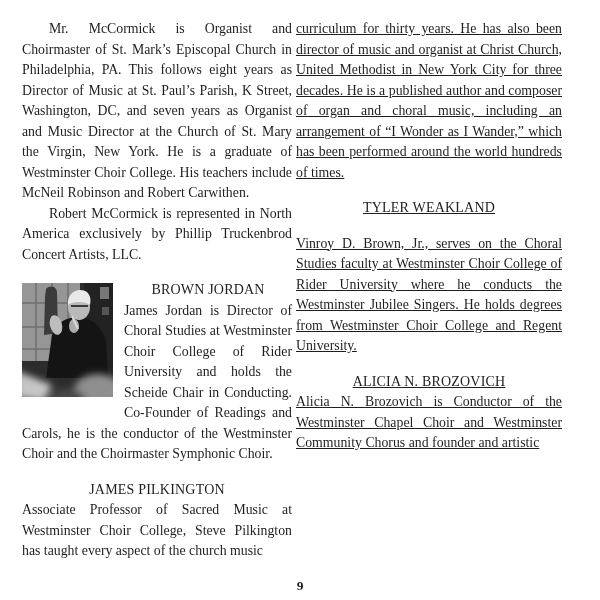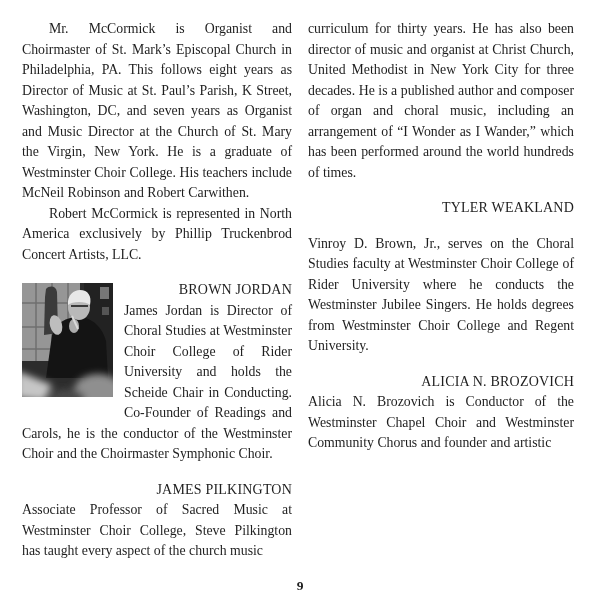--- a/index.html
+++ b/index.html
@@ -12,37 +12,37 @@
   .page {
     position: relative;
     width: 600px; height: 600px;
     background: #ffffff;
     overflow: hidden;
   }
   .columns {
     position: absolute;
     top: 19px; left: 22px;
     display: flex;
-    gap: 16px;
+    gap: 4px;
   }
   .col-left  { width: 270px; }
-  .col-right { width: 266px; }
+  .col-right { width: 266px; text-decoration: underline; }
   p {
     margin: 0;
     font-size: 13.8px;
     line-height: 20.5px;
     text-align: justify;
   }
   p.indent { text-indent: 27px; }
   h3 {
     margin: 0;
     font-size: 14px;
     font-weight: 400;
     line-height: 20.5px;
-    text-align: right;
+    text-align: center;
     letter-spacing: 0.2px;
   }
   .section { margin-top: 15px; }
   .section::after { content: ""; display: block; clear: both; }
   .photo {
     float: left;
     width: 91px; height: 114px;
     margin: 3px 11px 12px 0;
     background: #2c2c2c;
     overflow: hidden;

